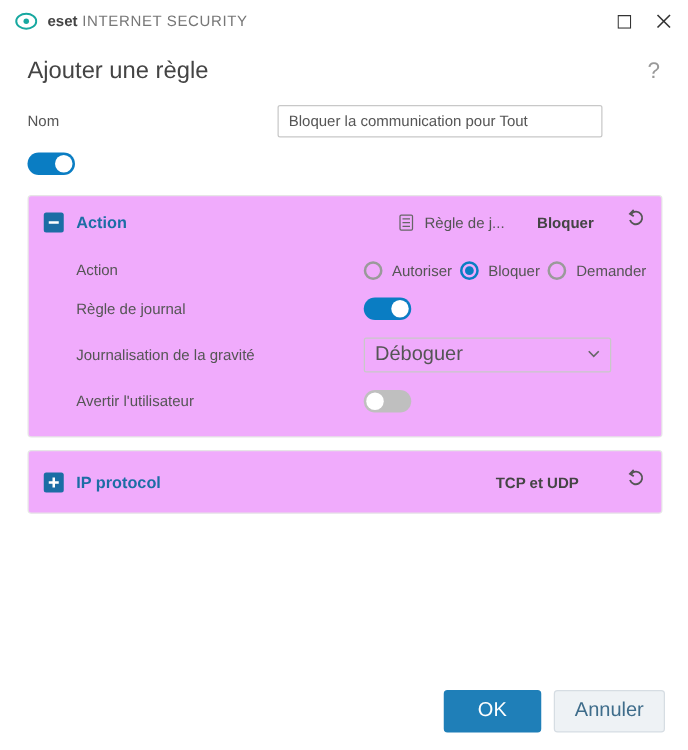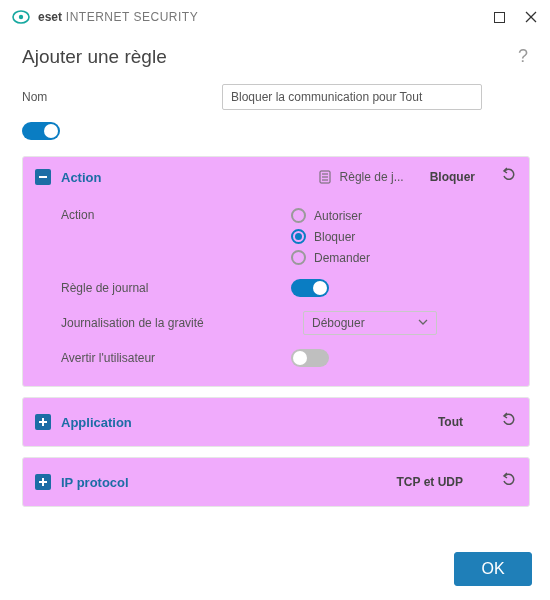--- a/index.html
+++ b/index.html
@@ -39,27 +39,27 @@
 .card-title { font-size: 13px; font-weight: 600; color: #1c6da5; }
 .card-summary { margin-left: auto; display: flex; align-items: center; gap: 8px; }
 .sum-text { font-size: 12px; font-weight: 600; color: #444; }
 .sum-text.thin { font-weight: 400; color: #555; }
 .ico { color: #555; display: inline-flex; }
 .undo-ico { color: #555; cursor: pointer; }
 
 .card-body { padding: 4px 12px 12px 38px; }
 .body-row { display: flex; align-items: center; padding: 7px 0; }
 .body-row .blabel { width: 230px; font-size: 12px; color: #555; }
-.radios { display: flex; flex-direction: column; gap: 6px; }
+.radios { display: flex; flex-direction: row; gap: 6px; }
 .radio { display: flex; align-items: center; gap: 8px; font-size: 12px; color: #555; cursor: pointer; }
 .rc { width: 15px; height: 15px; border: 2px solid #9a9a9a; border-radius: 50%; position: relative; }
 .rc.sel { border-color: #0a7dc3; }
 .rc.sel::after { content:""; position: absolute; inset: 2px; background: #0a7dc3; border-radius: 50%; }
 
-.select { width: 134px; border: 1px solid #c8c8c8; border-radius: 2px; padding: 4px 8px; font-size: 12px; color: #555; display: flex; align-items: center; justify-content: space-between; cursor: pointer; margin-left: 12px; }
+.select { width: 198px; border: 1px solid #c8c8c8; border-radius: 2px; padding: 4px 8px; font-size: 16px; color: #555; display: flex; align-items: center; justify-content: space-between; cursor: pointer; }
 
 .footer { padding: 14px 18px; display: flex; justify-content: flex-end; gap: 10px; }
 .btn { min-width: 78px; padding: 7px 16px; font-size: 16px; border-radius: 3px; cursor: pointer; text-align: center; }
 .btn-primary { background: #1f7fb8; color: #fff; border: 1px solid #1f7fb8; }
 .btn-secondary { background: #eef2f5; color: #3f6d8b; border: 1px solid #d6dde3; }
 
 .row-value { margin-left: auto; font-size: 12px; font-weight: 600; color: #444; padding-right: 28px; }
 .collapsed-card .card-header { padding: 14px 12px; }
 </style>
 </head>
@@ -165,36 +165,20 @@
       </div>
       <div class="body-row">
         <span class="blabel">Avertir l'utilisateur</span>
         <span class="toggle off">
             <span class="knob"></span>
           </span>
       </div>
     </div>
   </div>
 
-  <div class="card collapsed-card">
-    <div class="card-header clickable">
-      <span class="expand-box">
-          <svg width="10" height="10" viewBox="0 0 10 10">
-            <rect x="1" y="4" width="8" height="2" fill="#fff"></rect>
-            <rect x="4" y="1" width="2" height="8" fill="#fff"></rect>
-          </svg>
-        </span>
-      <span class="card-title">Application</span>
-      <span class="row-value">Tout</span>
-      <span class="undo-ico"><svg width="16" height="16" viewBox="0 0 16 16">
-            <path d="M4 4 A5 5 0 1 1 3 9" fill="none" stroke="#555" stroke-width="1.5"></path>
-            <polyline points="6,1 3,4 6,6" fill="none" stroke="#555" stroke-width="1.5"></polyline>
-          </svg></span>
-    </div>
-  </div>
 
 
   <div class="card collapsed-card">
     <div class="card-header clickable">
       <span class="expand-box">
           <svg width="10" height="10" viewBox="0 0 10 10">
             <rect x="1" y="4" width="8" height="2" fill="#fff"></rect>
             <rect x="4" y="1" width="2" height="8" fill="#fff"></rect>
           </svg>
         </span>
@@ -204,13 +188,14 @@
             <path d="M4 4 A5 5 0 1 1 3 9" fill="none" stroke="#555" stroke-width="1.5"></path>
             <polyline points="6,1 3,4 6,6" fill="none" stroke="#555" stroke-width="1.5"></polyline>
           </svg></span>
     </div>
   </div>
 
 </div>
 
 <div class="footer">
   <div class="btn btn-primary">OK</div>
+  <div class="btn btn-secondary">Annuler</div>
 </div>
 
 </body></html>

